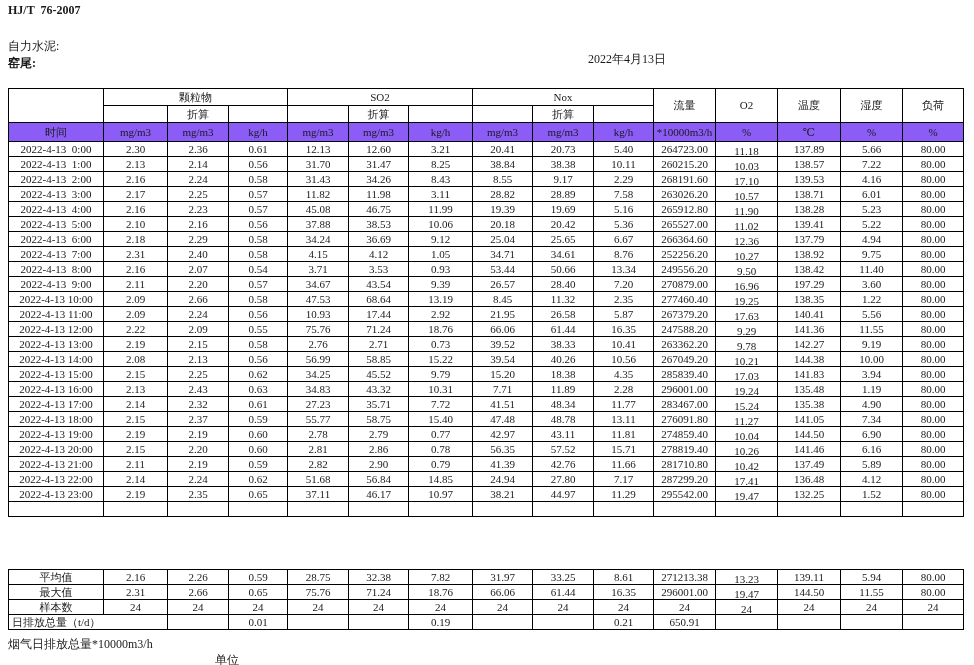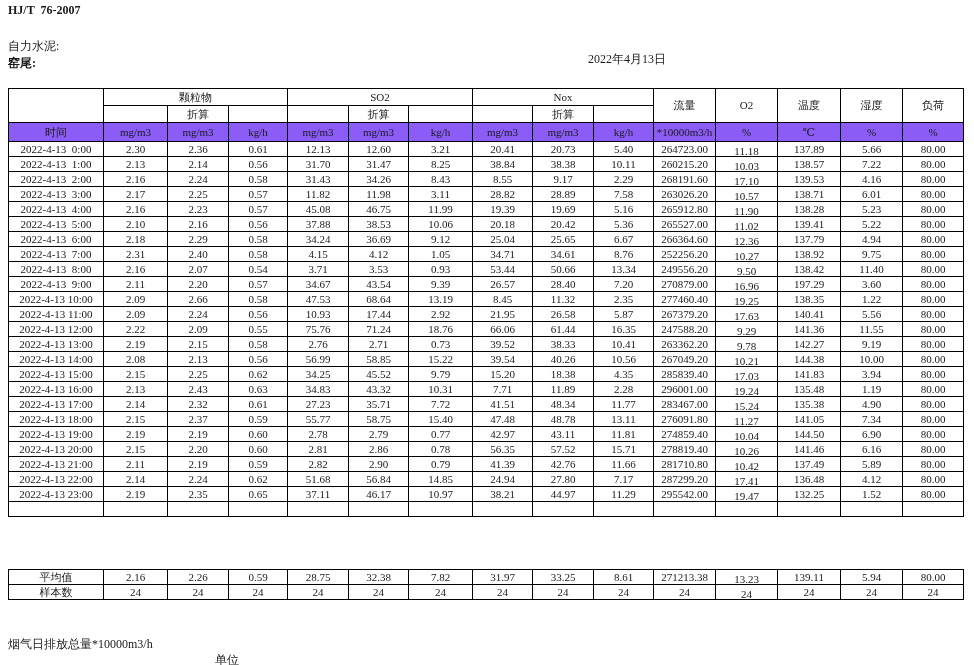--- a/index.html
+++ b/index.html
@@ -556,35 +556,68 @@
           <td>31.97</td>
           <td>33.25</td>
           <td>8.61</td>
           <td>271213.38</td>
           <td class="lowered">13.23</td>
           <td>139.11</td>
           <td>5.94</td>
           <td>80.00</td>
         </tr>
         <tr>
+          <td>最大值</td>
+          <td>2.31</td>
+          <td>2.66</td>
+          <td>0.65</td>
+          <td>75.76</td>
+          <td>71.24</td>
+          <td>18.76</td>
+          <td>66.06</td>
+          <td>61.44</td>
+          <td>16.35</td>
+          <td>296001.00</td>
+          <td class="lowered">19.47</td>
+          <td>144.50</td>
+          <td>11.55</td>
+          <td>80.00</td>
+        </tr>
+        <tr>
           <td>样本数</td>
           <td>24</td>
           <td>24</td>
           <td>24</td>
           <td>24</td>
           <td>24</td>
           <td>24</td>
           <td>24</td>
           <td>24</td>
           <td>24</td>
           <td>24</td>
           <td class="lowered">24</td>
           <td>24</td>
           <td>24</td>
           <td>24</td>
+        </tr>
+        <tr>
+          <td colspan="2" class="left-label">日排放总量（t/d）</td>
+          <td></td>
+          <td>0.01</td>
+          <td></td>
+          <td></td>
+          <td>0.19</td>
+          <td></td>
+          <td></td>
+          <td>0.21</td>
+          <td>650.91</td>
+          <td></td>
+          <td></td>
+          <td></td>
+          <td></td>
         </tr>
       </tbody>
   </table>
 
   <div class="abs footer1">烟气日排放总量*10000m3/h</div>
   <div class="abs footer2">
     
     <span class="unit">单位</span>
   </div>
 

